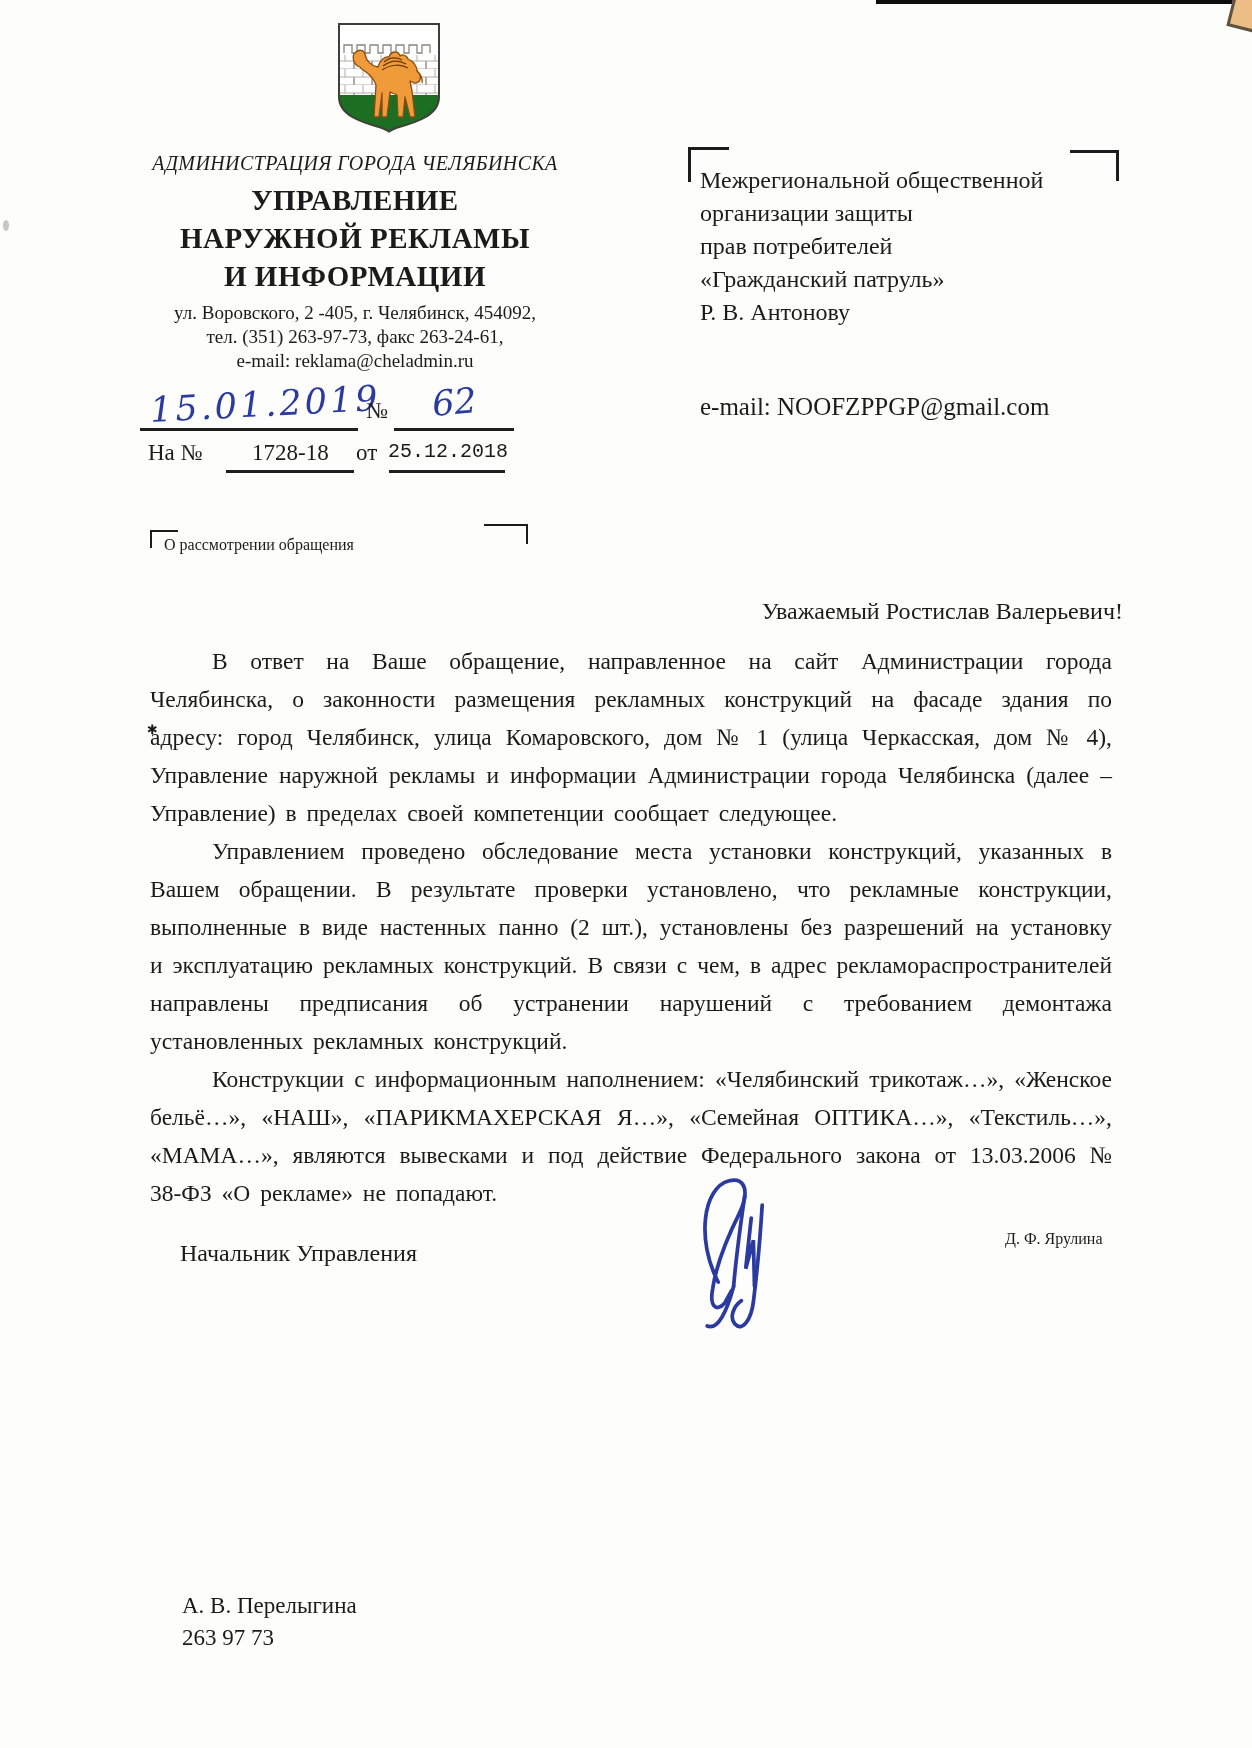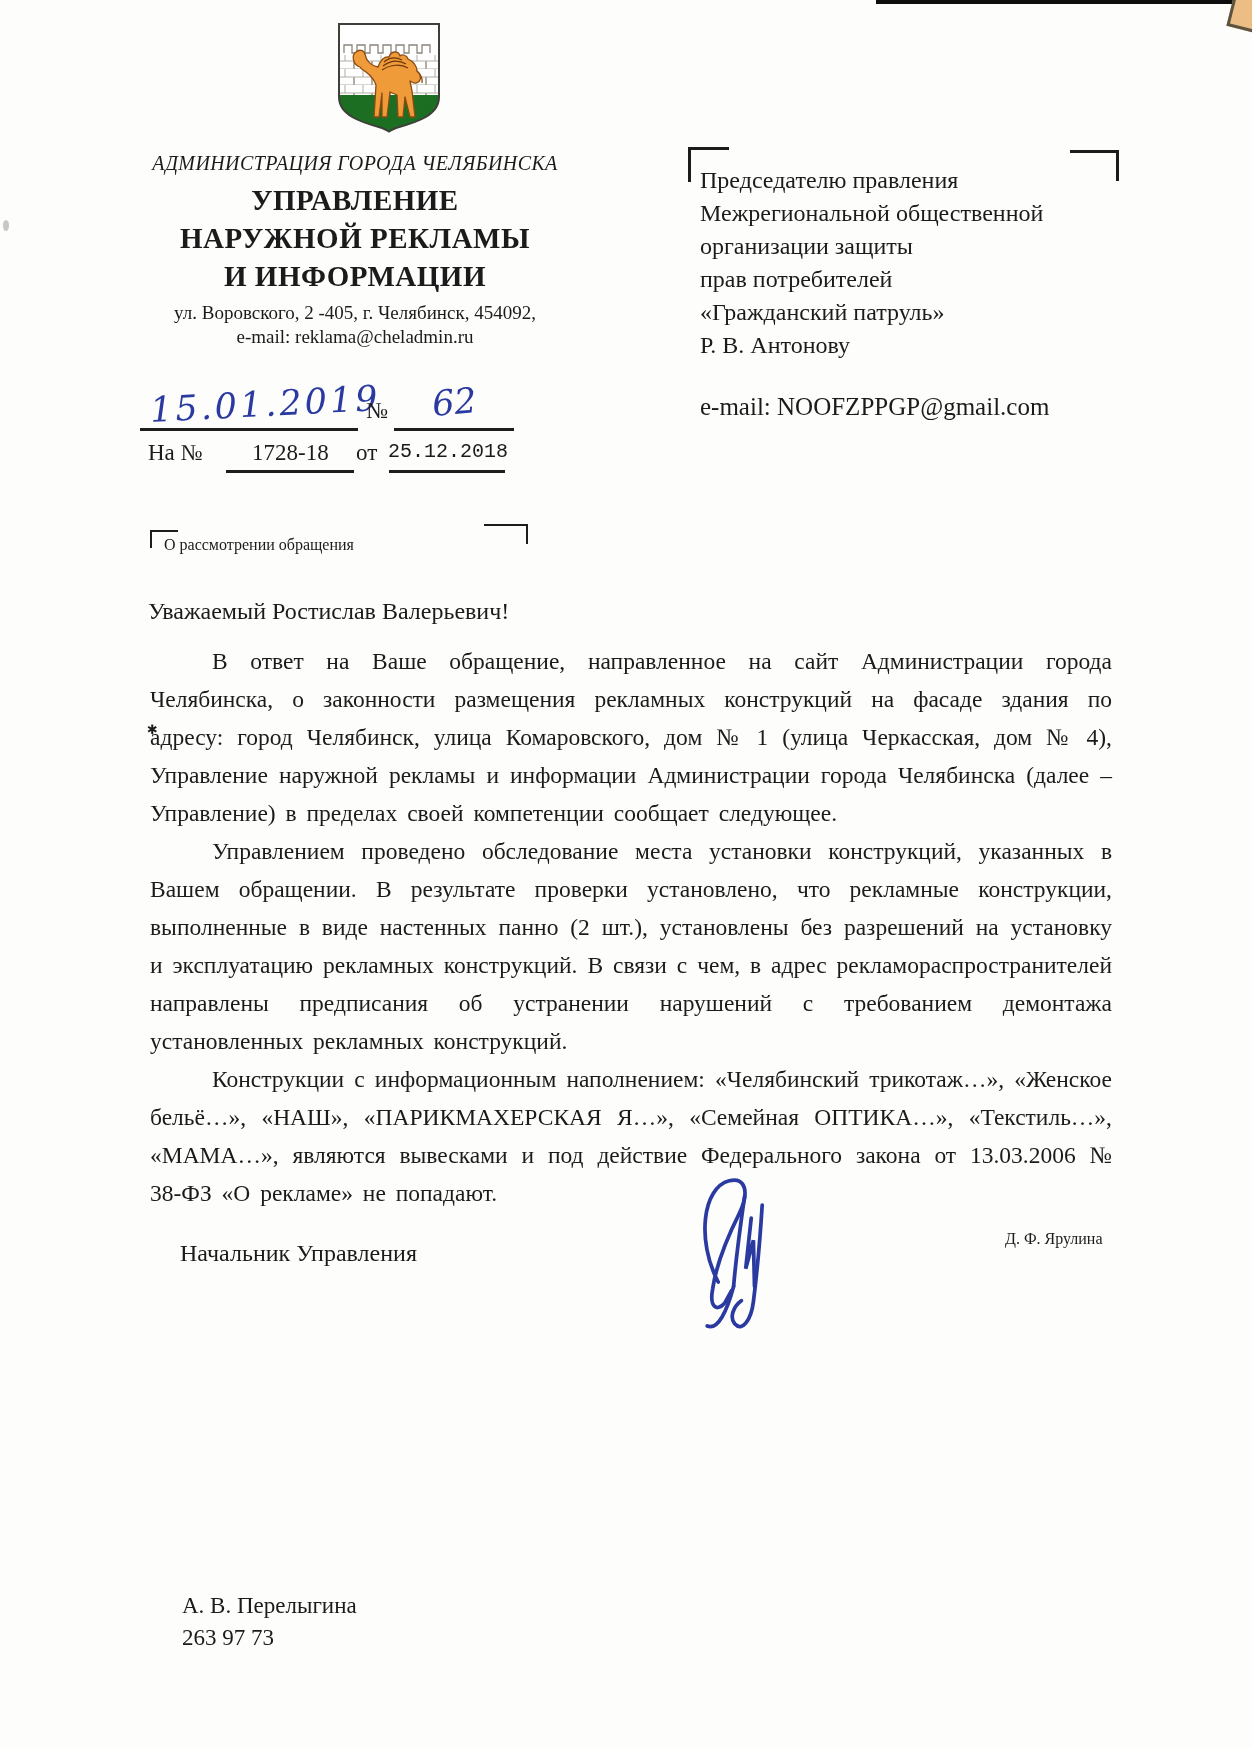--- a/index.html
+++ b/index.html
@@ -41,21 +41,21 @@
   
   .recipient{position:absolute;left:700px;top:164px;width:420px;font-size:24px;line-height:33px;}
   .recipient-email{position:absolute;left:700px;top:393px;font-size:25px;}
   .corner{position:absolute;border-color:#1c1c1c;border-style:solid;border-width:0;}
   .c-rl{left:688px;top:147px;width:38px;height:32px;border-top-width:3px;border-left-width:3px;}
   .c-rr{left:1070px;top:150px;width:46px;height:28px;border-top-width:3px;border-right-width:3px;}
   .c-sl{left:150px;top:530px;width:26px;height:16px;border-top-width:2.5px;border-left-width:2.5px;}
   .c-sr{left:484px;top:524px;width:42px;height:18px;border-top-width:2.5px;border-right-width:2.5px;}
   
   .subject{position:absolute;left:164px;top:536px;font-size:16px;}
-  .salutation{position:absolute;left:148px;top:598px;width:962px;text-align:left;font-size:24px;}
+  .salutation{position:absolute;left:161px;top:598px;width:962px;text-align:right;font-size:24px;}
   .body-text{position:absolute;left:150px;top:642px;width:962px;font-size:23.5px;
     line-height:38px;text-align:justify;word-spacing:4px;}
   .body-text p{margin:0;text-indent:62px;}
   
   .sig-title{position:absolute;left:180px;top:1240px;font-size:24px;}
   .sig-name{position:absolute;left:1005px;top:1230px;font-size:16px;}
   .sig-scribble{position:absolute;left:668px;top:1172px;width:140px;height:165px;}
   
   .footer{position:absolute;left:182px;top:1590px;font-size:23px;line-height:32px;}
 </style>
@@ -97,41 +97,41 @@
     </g>
     <path d="M3,3 H103 V76 C103,94 82,101 60,107 C57,108 55,109.5 53,110.5 C51,109.5 49,108 46,107 C24,101 3,94 3,76 Z" fill="none" stroke="#3f3f39" stroke-width="2"></path>
   </svg>
 
   <div class="sender">
     <p class="org">АДМИНИСТРАЦИЯ ГОРОДА ЧЕЛЯБИНСКА</p>
     <p class="dept">УПРАВЛЕНИЕ</p>
     <p class="dept">НАРУЖНОЙ РЕКЛАМЫ</p>
     <p class="dept">И ИНФОРМАЦИИ</p>
     <p class="addr addr-first">ул. Воровского, 2 -405, г. Челябинск, 454092,</p>
+    <p class="addr">тел. (351) 263-97-73, факс 263-24-61,</p>
     <p class="addr">e-mail: reklama@cheladmin.ru</p>
   </div>
 
   <div>
     <span class="hw hw-date">15.01.2019</span>
     <span class="no-sign">№</span>
     <span class="hw hw-num">62</span>
     <div class="uline ul1"></div>
     <div class="uline ul2"></div>
     <span class="reply-prefix">На №</span>
     <span class="reply-number">1728-18</span>
     <span class="reply-from">от</span>
     <span class="reply-date">25.12.2018</span>
     <div class="uline ul3"></div>
     <div class="uline ul4"></div>
   </div>
 
   <div class="corner c-rl"></div>
   <div class="corner c-rr"></div>
   <div class="recipient">
-    <div>Председателю правления</div>
     <div>Межрегиональной общественной</div>
     <div>организации защиты</div>
     <div>прав потребителей</div>
     <div>«Гражданский патруль»</div>
     <div>Р. В. Антонову</div>
   </div>
   <div class="recipient-email">e-mail: NOOFZPPGP@gmail.com</div>
 
   <div class="corner c-sl"></div>
   <div class="corner c-sr"></div>

